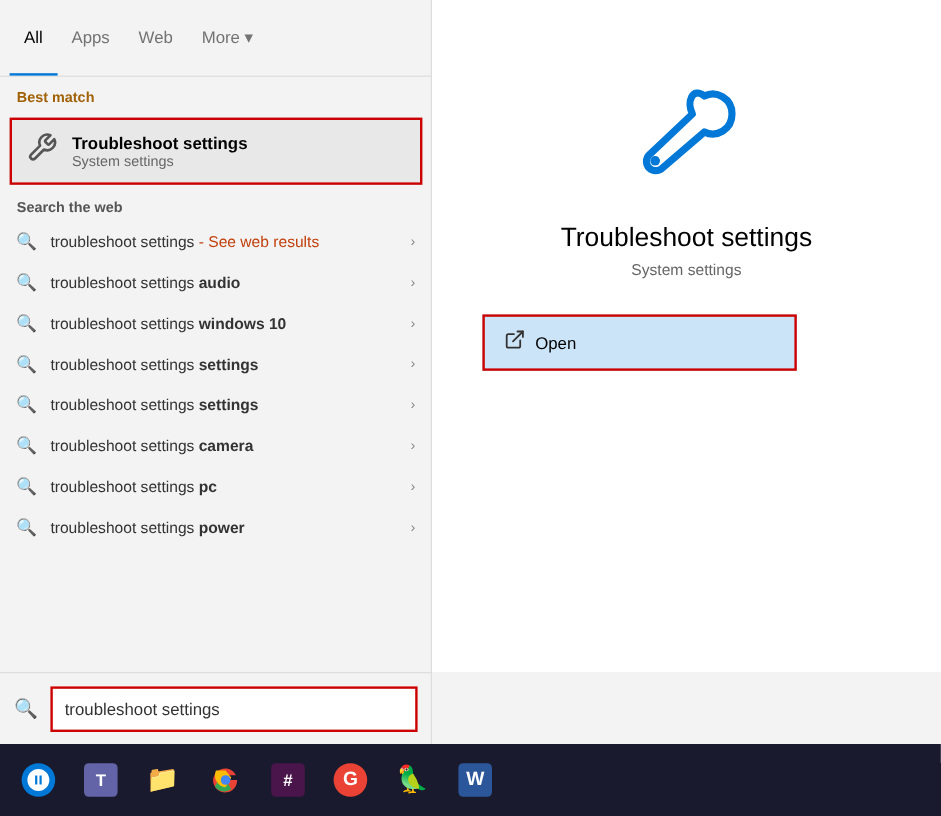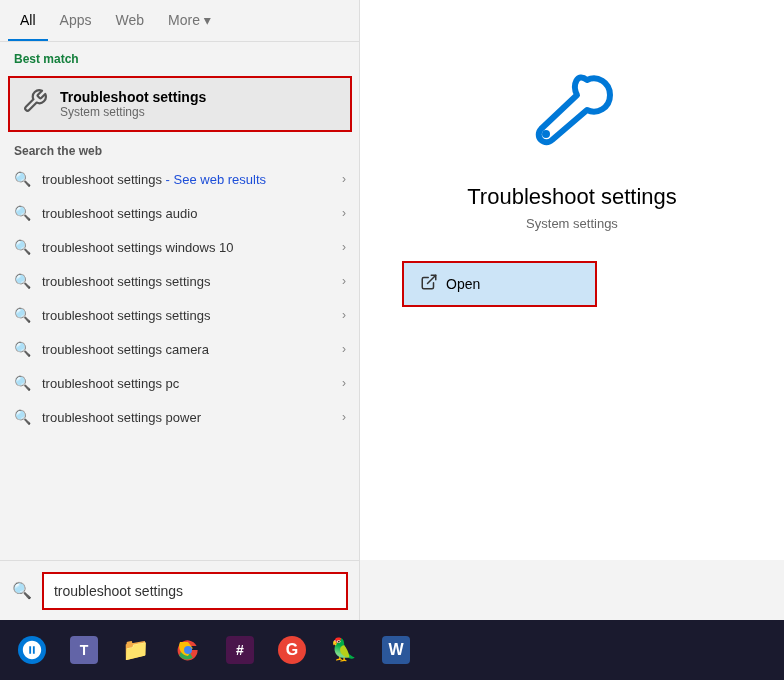--- a/index.html
+++ b/index.html
@@ -21,21 +21,21 @@
       height: 620px;
       background: #f3f3f3;
       display: flex;
       flex-direction: column;
     }
 
     
     .tabs-row {
       display: flex;
       align-items: center;
-      height: 42px;
+      height: 64px;
       background: #f3f3f3;
       padding: 0 8px;
       border-bottom: 1px solid #ddd;
     }
     .tab {
       padding: 8px 12px;
       font-size: 14px;
       cursor: pointer;
       color: #737373;
       border-bottom: 2px solid transparent;
@@ -99,32 +99,32 @@
     .open-btn {
       display: flex;
       align-items: center;
       gap: 8px;
       padding: 10px 16px;
       background: #cce4f7;
       border: 2px solid #cc0000;
       cursor: pointer;
       font-size: 14px;
       color: #000;
-      width: 195px;
+      width: 262px;
     }
     .open-btn-icon {
       font-size: 16px;
       color: #333;
     }
 
     
     .section-label {
       font-size: 12px;
       font-weight: 600;
-      color: #15803d;
+      color: #a16207;
       padding: 10px 14px 6px 14px;
       text-transform: none;
     }
 
     
     .best-match-item {
       margin: 4px 8px;
       padding: 10px 12px;
       background: #e8e8e8;
       border: 2px solid #cc0000;
@@ -168,24 +168,24 @@
       font-size: 14px;
       color: #555;
       min-width: 18px;
     }
     .result-text {
       font-size: 13px;
       color: #333;
       flex: 1;
     }
     .result-text strong {
-      font-weight: 400;
+      font-weight: 700;
     }
     .result-text .see-web {
-      color: #1d4ed8;
+      color: #c2410c;
       font-style: normal;
     }
     .result-chevron {
       font-size: 12px;
       color: #888;
     }
 
     
     .bottom-search-bar {
       position: absolute;

